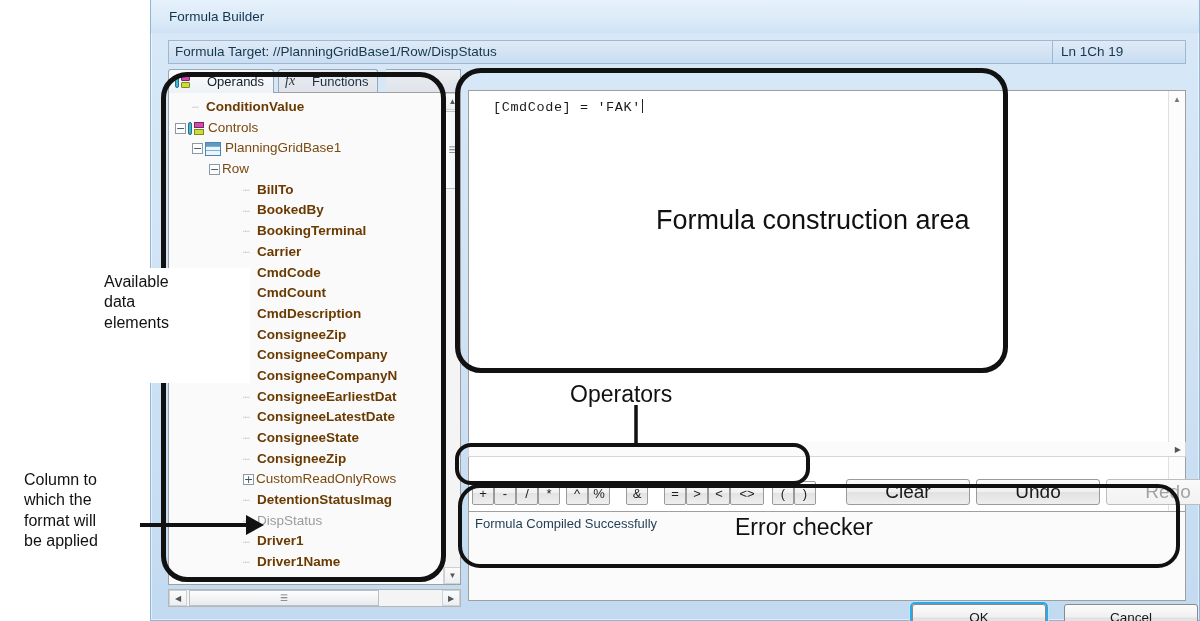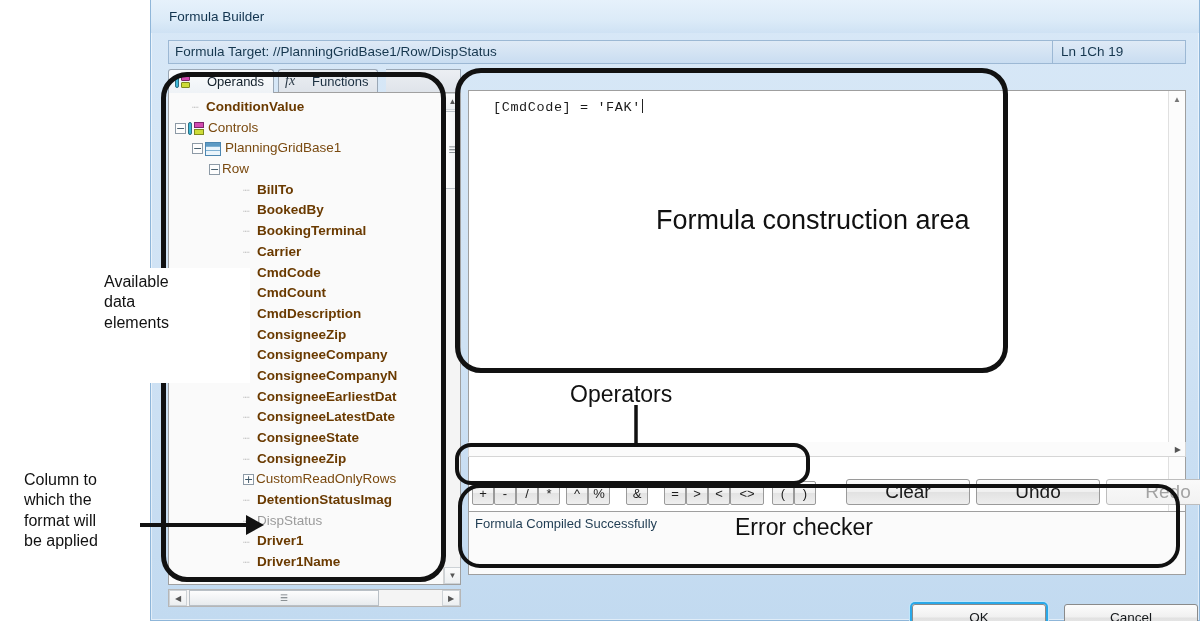--- a/index.html
+++ b/index.html
@@ -202,21 +202,21 @@
     background:linear-gradient(to bottom,#fcfcfc 0%, #f0f0f0 48%, #e2e2e2 52%, #eeeeee 100%);
     border:1px solid #9a9a9a; border-radius:3px;
     font-size: 19px; color:#1a1a1a;
     display:flex;align-items:center;justify-content:center;
   }
   .act-btn.disabled { color:#a3a3a3; border-color:#bdbdbd;
     background:linear-gradient(to bottom,#fafafa,#f2f2f2); }
 
   
   .errbox {
-    position:absolute; left: 308px; top: 478px; width: 718px; height: 64px;
+    position:absolute; left: 308px; top: 478px; width: 718px; height: 90px;
     background:#fbfbfb; border:1px solid #9f9f9f;
   }
   .errtext { position:absolute; left: 6px; top: 4px; font-size:13px; color:#1f3c52;}
 
   
   .ok-btn {
     position:absolute; left: 752px; top: 571px; width: 134px; height: 27px;
     background:linear-gradient(to bottom,#fcfcfc 0%, #f0f0f0 48%, #e1e1e1 52%, #ededed 100%);
     border:1px solid #8a8a8a; border-radius:3px;
     box-shadow: 0 0 0 2px #2aa8e8, 0 0 0 3px #bfe6fb;

